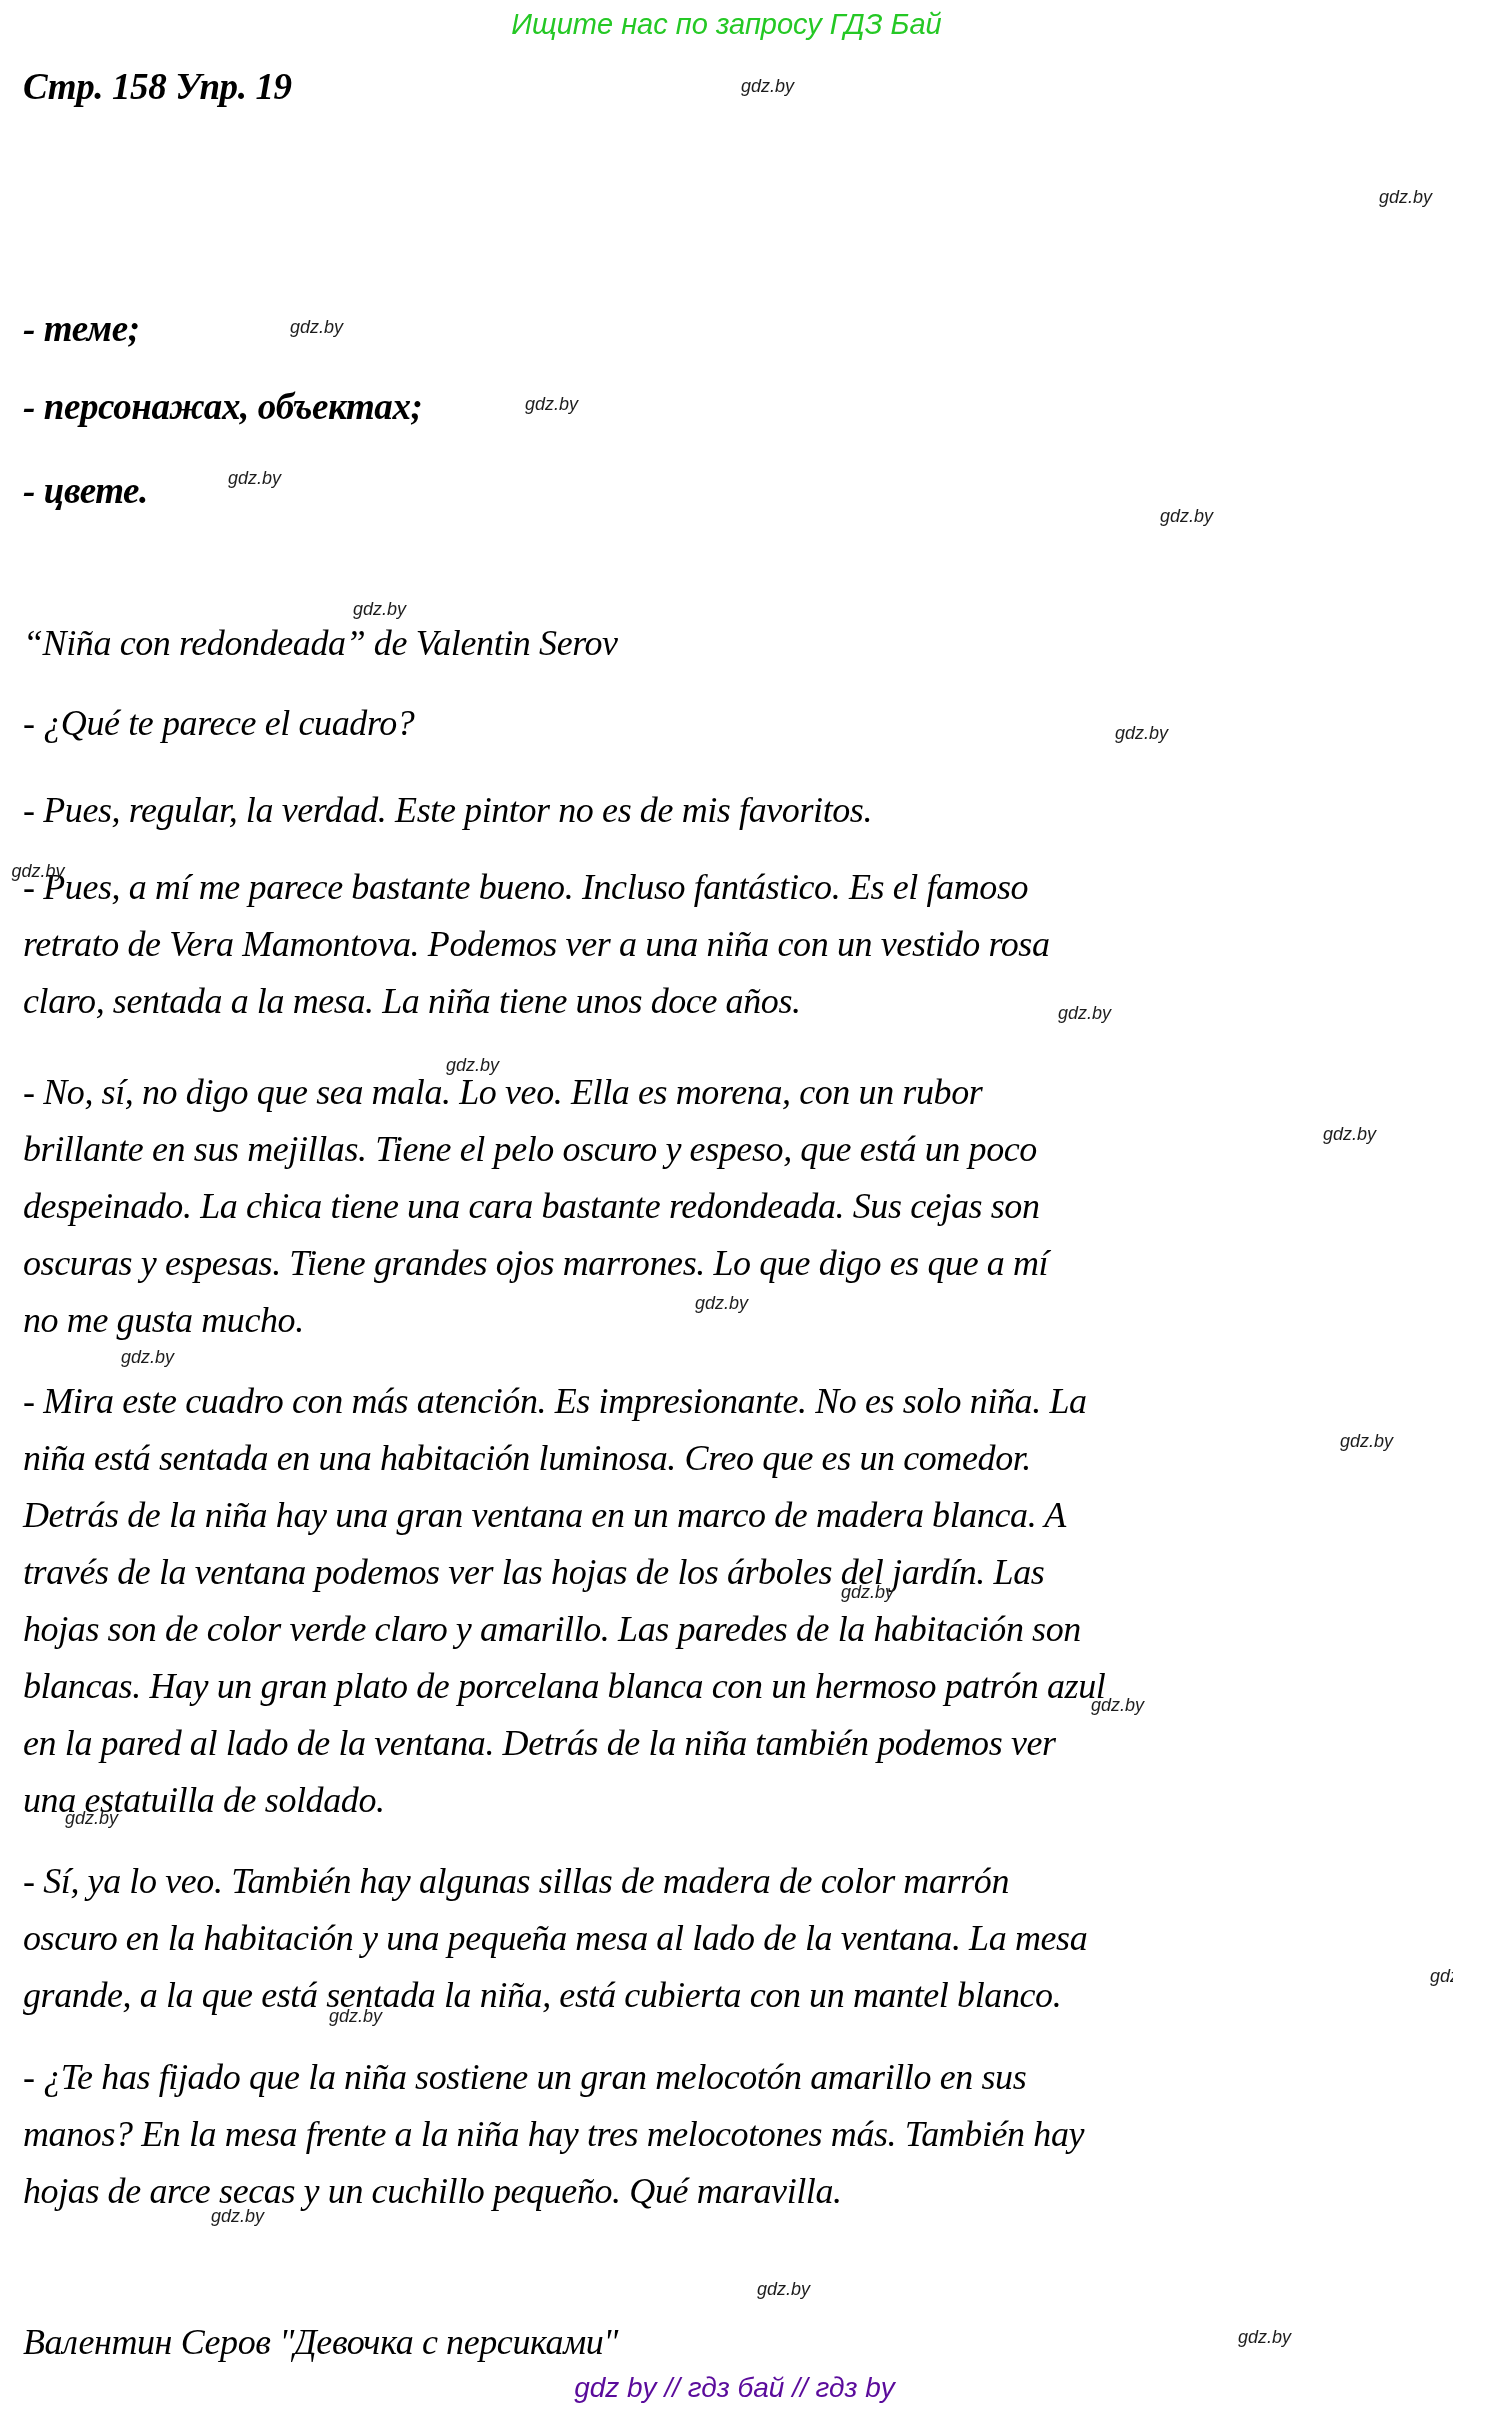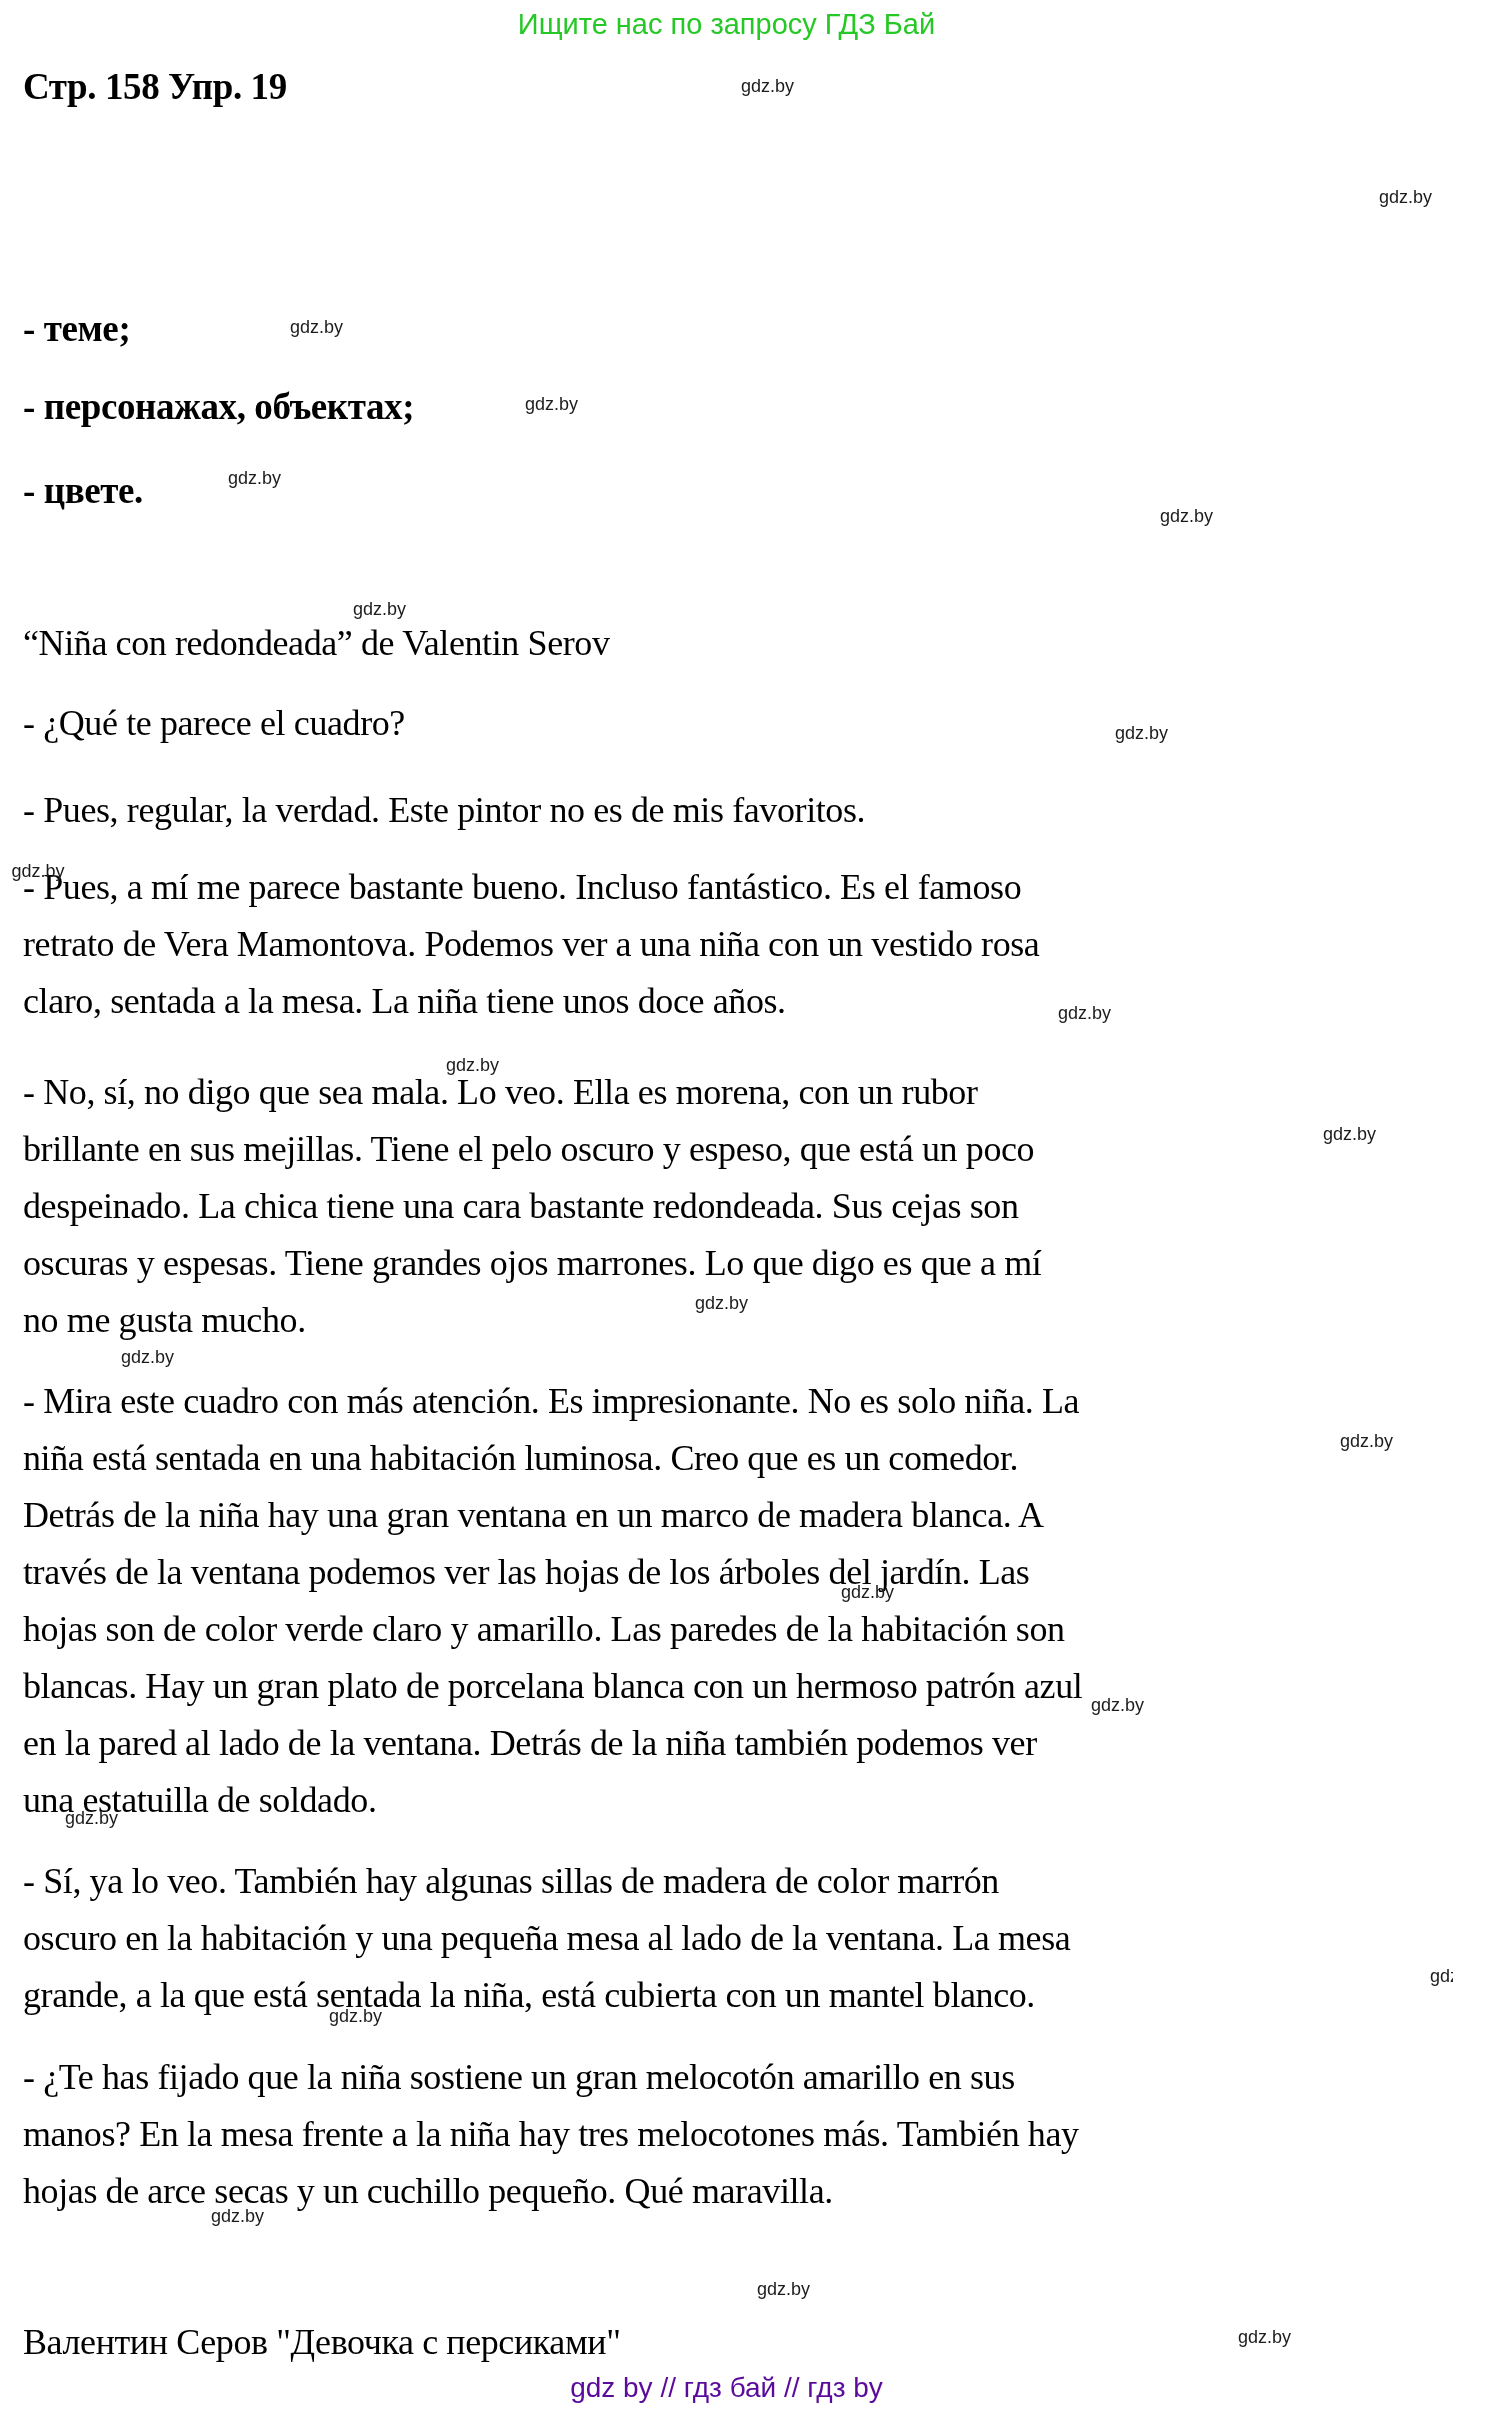--- a/index.html
+++ b/index.html
@@ -4,20 +4,21 @@
 <style>
   html, body { margin: 0; padding: 0; background: #ffffff; }
   .page {
     position: relative;
     width: 1453px;
     height: 2413px;
     background: #ffffff;
     overflow: hidden;
     font-family: "Liberation Serif", serif;
     color: #000000;
+    font-style: italic;
   }
   .promo {
     position: absolute;
     top: 6.1px; left: 0; width: 100%;
     text-align: center;
     font-family: "Liberation Sans", sans-serif;
     font-size: 29px;
     line-height: 37px;
   }
   .block {
@@ -33,21 +34,21 @@
   .wm {
     position: absolute;
     font-family: "Liberation Sans", sans-serif;
     font-size: 18px;
     line-height: 23px;
     color: #1c1c1c;
     letter-spacing: 0;
   }
   .footer {
     position: absolute;
-    top: 2370px; left: 0; width: 100%;
+    top: 2370px; left: 8px; width: 100%;
     text-align: center;
     font-family: "Liberation Sans", sans-serif;
     font-size: 28px;
     line-height: 35px;
   }
 </style>
 </head>
 <body>
 
 <div class="page">

